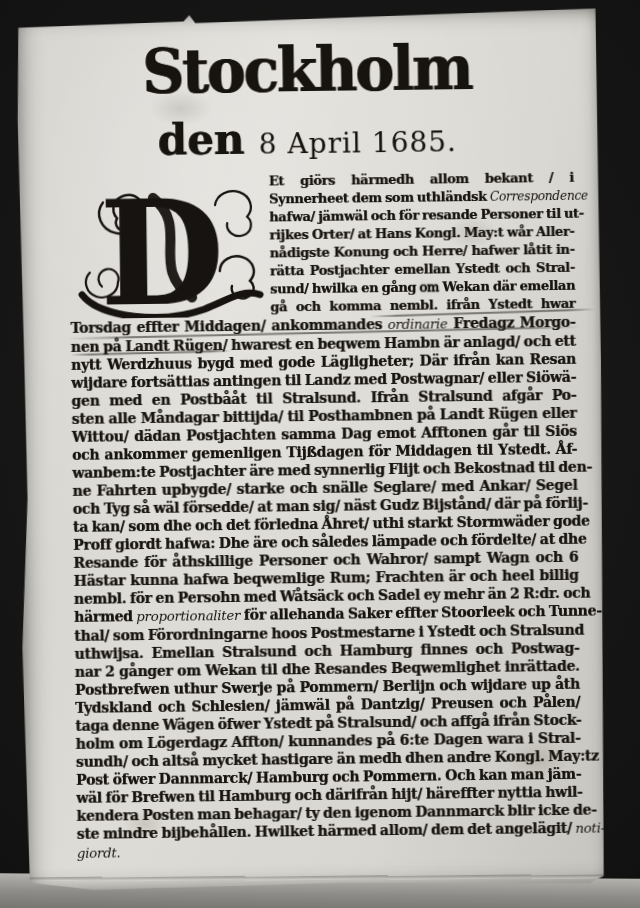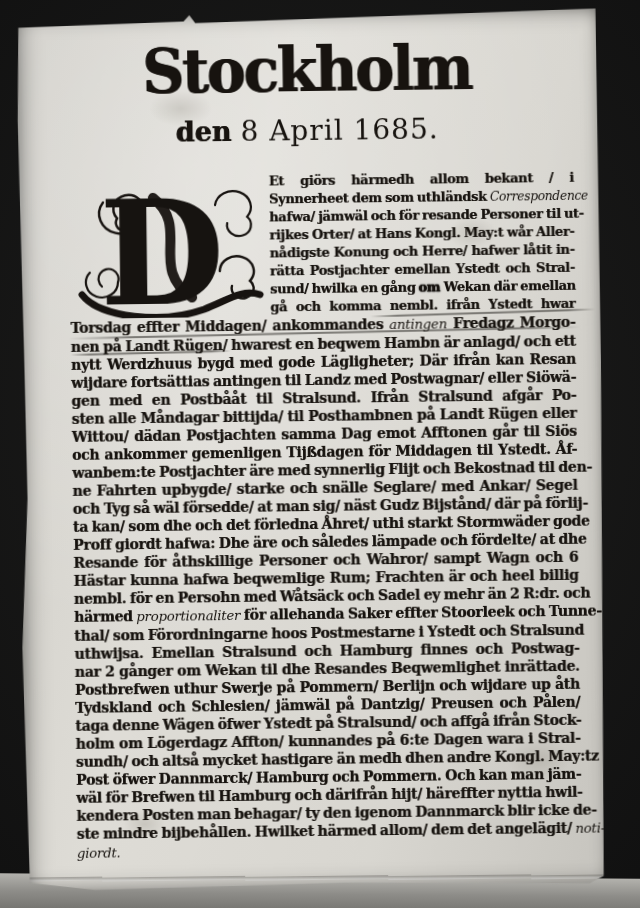--- a/index.html
+++ b/index.html
@@ -28,32 +28,32 @@
   .stain.s2{left:420px;top:200px;width:70px;height:46px;}
   .stain.s3{left:470px;top:720px;width:90px;height:60px;}
   .stain.s4{left:90px;top:790px;width:60px;height:40px;}
   .fold{position:absolute;left:-2%;right:-2%;bottom:10px;height:4px;
     transform:rotate(0.4deg);
     background:linear-gradient(180deg, rgba(60,58,52,0.35), rgba(255,255,255,0.5));}
   .title{position:absolute;top:24px;left:0;right:0;margin:0;text-align:center;
     font-size:58px;font-weight:700;letter-spacing:-2px;transform:scaleY(1.06);
     text-shadow:1.2px 0 0 currentColor;}
   .dateline{position:absolute;top:102px;left:0;right:0;text-align:center;}
-  .date-prefix{font-size:27px;font-weight:700;text-shadow:0.8px 0 0 currentColor;}
+  .date-prefix{font-size:42px;font-weight:700;text-shadow:0.8px 0 0 currentColor;}
   .date-rest{font-size:28px;font-weight:400;letter-spacing:1px;}
   .body{position:absolute;left:52px;top:160px;width:505px;}
   .dropcap{float:left;width:198px;height:142px;margin:2px 2px 0 0;}
   .line{font-size:14px;line-height:18px;font-weight:700;
     letter-spacing:-0.25px;word-spacing:-1px;
     text-align:justify;text-align-last:justify;white-space:nowrap;
     text-shadow:0.5px 0 0 rgba(20,15,10,0.7);}
   .intro .line{font-size:13px;letter-spacing:-0.35px;}
   .line.no-just{text-align:left;text-align-last:left;}
   .it{font-style:italic;font-weight:400;font-size:0.95em;text-shadow:none;}
-  .blot{font-weight:700;text-shadow:0 0 2px #0a0806, 0 0 1px #0a0806;}
+  .blot{font-weight:400;text-shadow:0 0 2px #0a0806, 0 0 1px #0a0806;}
   .mark{position:absolute;height:2px;background:linear-gradient(90deg,
     rgba(42,40,36,0) 0%, rgba(42,40,36,0.55) 12%, rgba(42,40,36,0.55) 88%, rgba(42,40,36,0) 100%);}
   .mark-a{left:300px;top:142px;width:225px;transform:rotate(-1.1deg);}
   .mark-b{left:-2px;top:160px;width:512px;transform:rotate(-0.6deg);}
   .mark-c{left:0px;top:178px;width:160px;transform:rotate(-0.8deg);}
   .flourish{fill:none;stroke:#171310;stroke-linecap:round;}
 </style>
 </head>
 <body>
 
@@ -89,21 +89,21 @@
           <div class="line"><span>Et giörs härmedh allom bekant / i</span></div>
           <div class="line"><span>Synnerheet dem som uthländsk </span><span class="it">Correspondence</span></div>
           <div class="line"><span>hafwa/ jämwäl och för resande Personer til ut-</span></div>
           <div class="line"><span>rijkes Orter/ at Hans Kongl. May:t wår Aller-</span></div>
           <div class="line"><span>nådigste Konung och Herre/ hafwer låtit in-</span></div>
           <div class="line"><span>rätta Postjachter emellan Ystedt och Stral-</span></div>
           <div class="line"><span>sund/ hwilka en gång </span><span class="blot">om</span><span> Wekan där emellan</span></div>
           <div class="line"><span>gå och komma nembl. ifrån Ystedt hwar</span></div>
         </div>
       <div class="full">
-          <div class="line"><span>Torsdag effter Middagen/ ankommandes </span><span class="it">antingen</span><span> Fredagz Morgo-</span></div>
+          <div class="line"><span>Torsdag effter Middagen/ ankommandes </span><span class="it">ordinarie</span><span> Fredagz Morgo-</span></div>
           <div class="line"><span>nen på Landt Rügen/ hwarest en beqwem Hambn är anlagd/ och ett</span></div>
           <div class="line"><span>nytt Werdzhuus bygd med gode Lägligheter;  Där ifrån kan Resan</span></div>
           <div class="line"><span>wijdare fortsättias antingen til Landz med Postwagnar/ eller Siöwä-</span></div>
           <div class="line"><span>gen med en Postbååt til Stralsund.  Ifrån Stralsund afgår Po-</span></div>
           <div class="line"><span>sten alle Måndagar bittijda/ til Posthambnen på Landt Rügen eller</span></div>
           <div class="line"><span>Wittou/ dädan Postjachten samma Dag emot Afftonen går til Siös</span></div>
           <div class="line"><span>och ankommer gemenligen Tijßdagen för Middagen til Ystedt.  Åf-</span></div>
           <div class="line"><span>wanbem:te Postjachter äre med synnerlig Flijt och Bekostnad til den-</span></div>
           <div class="line"><span>ne Fahrten upbygde/ starke och snälle Seglare/ med Ankar/ Segel</span></div>
           <div class="line"><span>och Tyg så wäl försedde/ at man sig/ näst Gudz Bijstånd/ där på förlij-</span></div>

